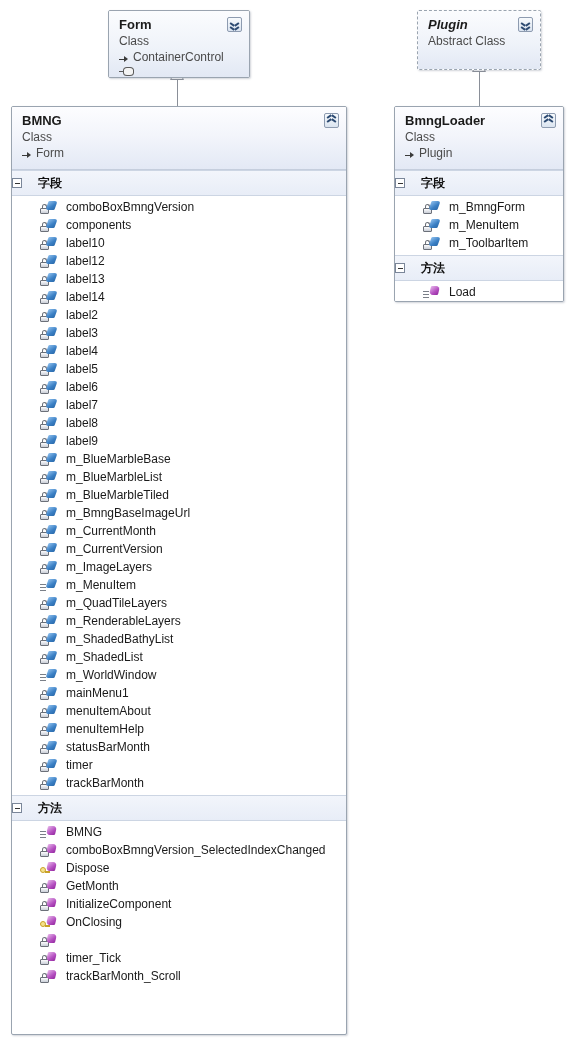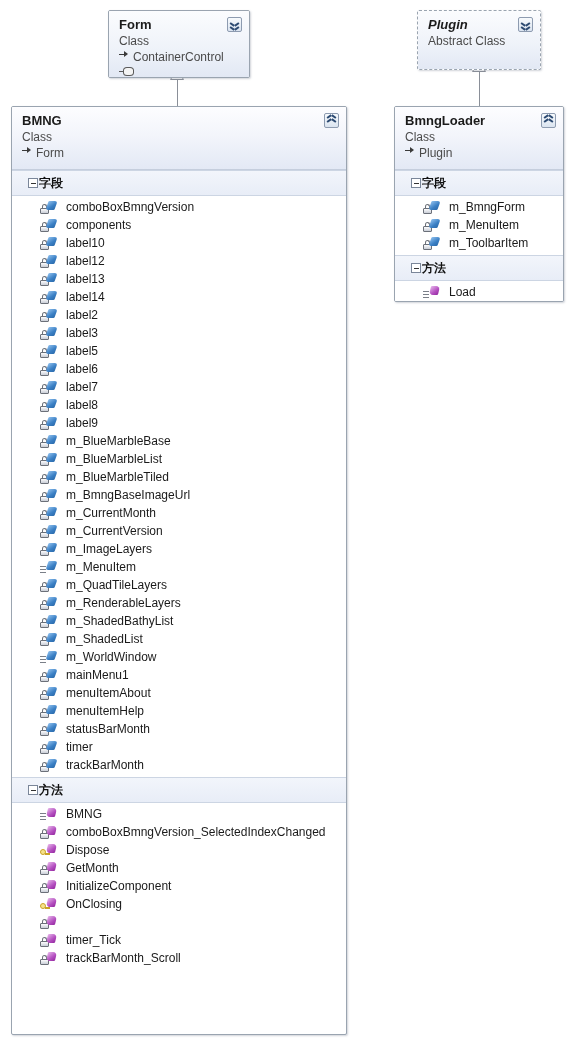--- a/index.html
+++ b/index.html
@@ -54,21 +54,21 @@
   .cls-stereotype {
     font-size: 12px;
     color: #4a4a4a;
     line-height: 16px;
   }
   .cls-base {
     font-size: 12px;
     color: #4a4a4a;
     line-height: 16px;
     display: flex;
-    align-items: flex-start;
+    align-items: flex-end;
     gap: 3px;
   }
 
   
   .arrow-glyph {
     display: inline-block;
     width: 11px;
     height: 11px;
     position: relative;
     flex: none;
@@ -153,22 +153,22 @@
   .chev span::after  { left: 4px; transform: rotate(35deg);  transform-origin: right center; }
   .chev.up span:nth-child(1) { top: 1px; }
   .chev.up span:nth-child(2) { top: 4.5px; }
   .chev.down span:nth-child(1) { top: 1px; transform: scaleY(-1); }
   .chev.down span:nth-child(2) { top: 4.5px; transform: scaleY(-1); }
 
   
   .section-head {
     display: flex;
     align-items: center;
-    gap: 1px;
-    padding: 3px 0 3px 16px;
+    gap: 16px;
+    padding: 3px 0 3px 0;
     background: linear-gradient(to bottom, #f2f5fb 0%, #e8edf7 100%);
     border-top: 1px solid #ccd5e3;
     border-bottom: 1px solid #ccd5e3;
     font-weight: bold;
     font-size: 12px;
     color: #111;
     height: 18px;
     box-sizing: content-box;
   }
   .expander {
@@ -427,20 +427,27 @@
           <span class="ic-over lock"></span>
           <span class="ic-shape field"></span>
         </span>
         <span class="mlabel">label3</span>
       </div>
       <div class="member">
         <span class="icon">
           <span class="ic-over lock"></span>
           <span class="ic-shape field"></span>
         </span>
+        <span class="mlabel">label4</span>
+      </div>
+      <div class="member">
+        <span class="icon">
+          <span class="ic-over lock"></span>
+          <span class="ic-shape field"></span>
+        </span>
         <span class="mlabel">label5</span>
       </div>
       <div class="member">
         <span class="icon">
           <span class="ic-over lock"></span>
           <span class="ic-shape field"></span>
         </span>
         <span class="mlabel">label6</span>
       </div>
       <div class="member">

